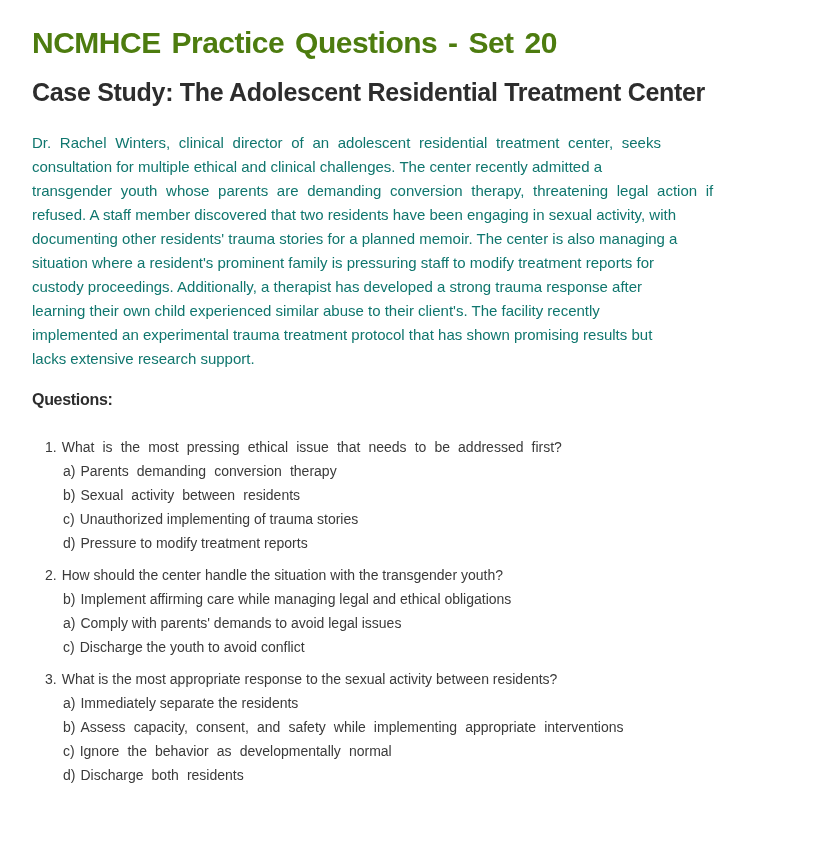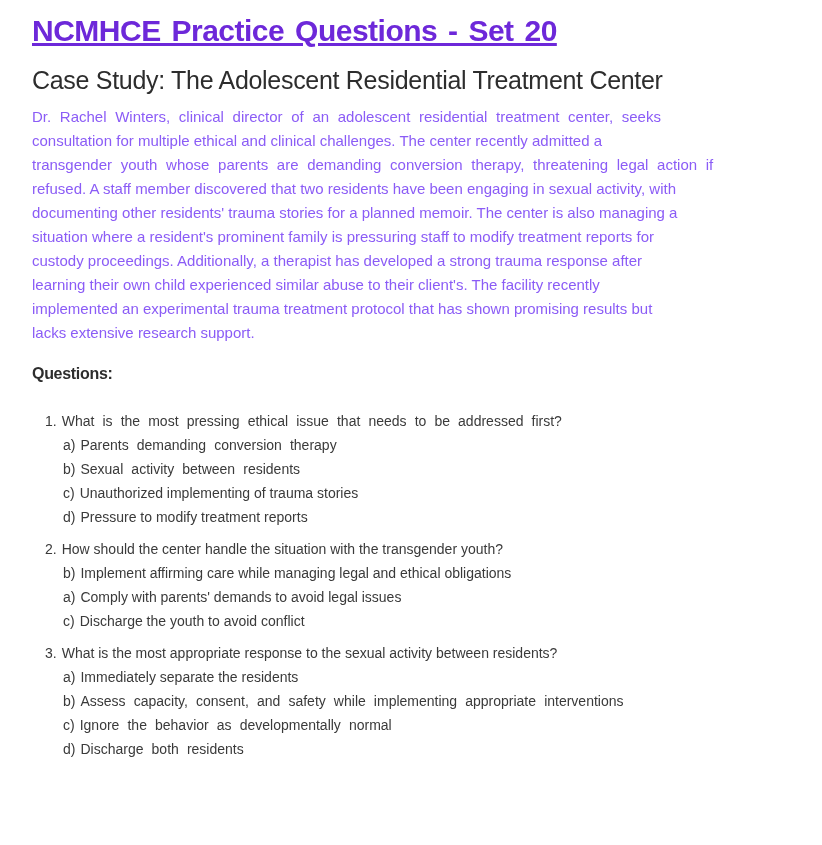--- a/index.html
+++ b/index.html
@@ -13,40 +13,39 @@
     overflow: hidden;
     font-family: "Liberation Sans", "DejaVu Sans", sans-serif;
     color: #333333;
   }
   .page {
     padding: 6px 32px 0 32px;
   }
   h1.doc-title {
     font-size: 30px;
     line-height: 34px;
-    margin: 8px 0 0 0;
+    margin: 20px 0 0 0;
     font-weight: bold;
-    color: #6d28d9;
+    color: #4d7c0f;
     word-spacing: 3px;
     letter-spacing: -0.5px;
-    text-decoration: underline;
   }
   h2.case-heading {
     font-size: 25px;
     line-height: 32px;
     margin: 16px 0 0 0;
-    font-weight: normal;
+    font-weight: bold;
     color: #2d2d2d;
     max-width: 690px;
     letter-spacing: -0.3px;
   }
   .case-paragraph {
-    margin-top: 9px;
+    margin-top: 23px;
     font-size: 15px;
-    color: #8b5cf6;
+    color: #0f766e;
   }
   .para-line {
     line-height: 24px;
     white-space: nowrap;
   }
   h3.questions-heading {
     font-size: 16px;
     line-height: 26px;
     margin: 16px 0 0 0;
     font-weight: bold;

